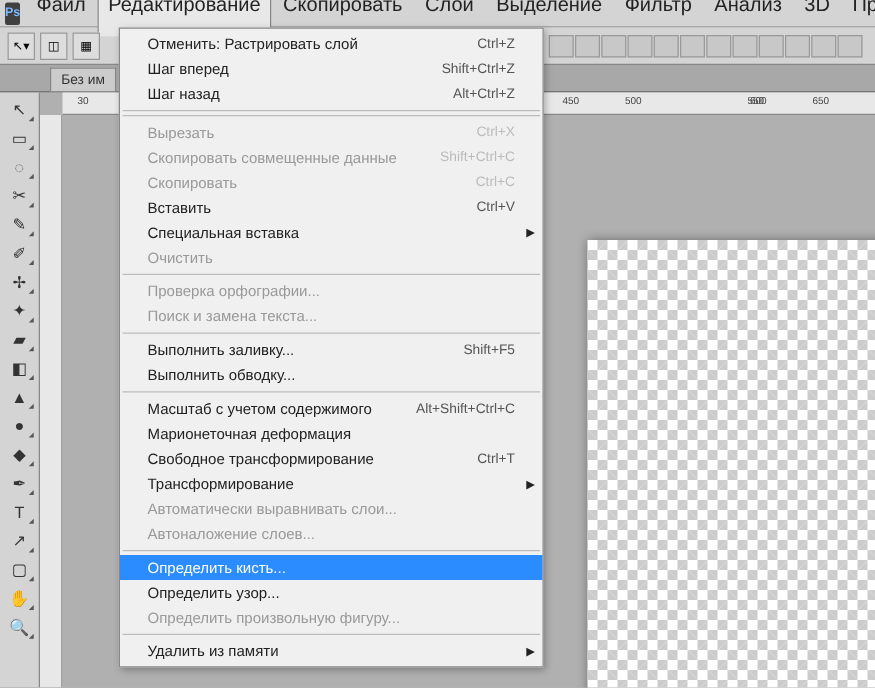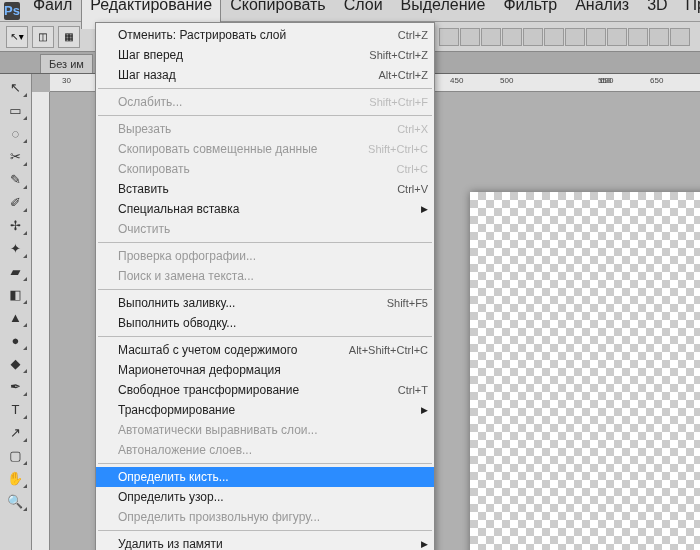--- a/index.html
+++ b/index.html
@@ -1,18 +1,18 @@
 <!DOCTYPE html>
 <html><head>
 <meta charset="utf-8">
 <style>
 * { margin: 0; padding: 0; box-sizing: border-box; font-family: Tahoma, Arial, sans-serif; }
 body { width: 700px; height: 550px; overflow: hidden; background: #b8b8b8; position: relative; }
 .menubar { background: #d4d4d4; height: 22px; display: flex; align-items: center; border-bottom: 1px solid #999; }
-.ps-logo { width: 26px; height: 18px; background: #404040; color: #7ab8ff; font-weight: bold; font-size: 13px; display: flex; align-items: center; justify-content: center; margin: 0 4px; border-radius: 2px; }
+.ps-logo { width: 26px; height: 18px; background: #404040; color: #7ab8ff; font-weight: bold; font-size: 10px; display: flex; align-items: center; justify-content: center; margin: 0 4px; border-radius: 2px; }
 .menu-item { padding: 3px 9px; font-size: 16px; color: #222; cursor: default; }
 .menu-item.active { background: #e8e8e8; border: 1px solid #888; border-bottom: none; padding: 2px 8px 15px; }
 .options-bar { background: #d4d4d4; height: 30px; border-bottom: 1px solid #888; display: flex; align-items: center; padding: 0 6px; gap: 4px; }
 .opt-btn { width: 22px; height: 22px; background: #ddd; border: 1px solid #999; font-size: 10px; display: flex; align-items: center; justify-content: center; }
 .opt-btn-group { display: flex; gap: 1px; margin-left: auto; margin-right: 4px; }
 .opt-btn-sm { width: 20px; height: 18px; background: #c8c8c8; border: 1px solid #999; }
 .tabs-bar { background: #a8a8a8; height: 22px; display: flex; align-items: flex-end; padding-left: 40px; gap: 2px; border-bottom: 1px solid #666; }
 .tab { background: #ccc; font-size: 11px; padding: 3px 8px; border: 1px solid #888; border-bottom: none; color: #333; }
 .tab.active { background: #e8e8e8; }
 .workspace { position: relative; height: calc(100% - 74px); display: flex; }
@@ -21,21 +21,21 @@
 .tool::after { content: ''; position: absolute; right: 1px; bottom: 1px; width: 0; height: 0; border-style: solid; border-width: 0 0 4px 4px; border-color: transparent transparent #555 transparent; }
 .canvas-frame { flex: 1; position: relative; background: #b0b0b0; }
 .ruler-h { position: absolute; top: 0; left: 18px; right: 0; height: 18px; background: #e8e8e8; border-bottom: 1px solid #888; font-size: 8px; color: #444; overflow: hidden; }
 .ruler-h span { position: absolute; top: 2px; }
 .ruler-v { position: absolute; top: 18px; left: 0; width: 18px; bottom: 0; background: #e8e8e8; border-right: 1px solid #888; }
 .canvas-area { position: absolute; top: 18px; left: 18px; right: 0; bottom: 0; background: #b0b0b0; }
 .checker { position: absolute; left: 420px; top: 100px; width: 240px; height: 400px;
   background-image: linear-gradient(45deg,#ccc 25%,transparent 25%),linear-gradient(-45deg,#ccc 25%,transparent 25%),linear-gradient(45deg,transparent 75%,#ccc 75%),linear-gradient(-45deg,transparent 75%,#ccc 75%);
   background-size: 16px 16px; background-position: 0 0,0 8px,8px -8px,-8px 0; background-color: #fff; box-shadow: 0 0 8px rgba(0,0,0,0.4); }
 .dropdown { position: absolute; top: 22px; left: 95px; width: 340px; background: #f0f0f0; border: 1px solid #888; box-shadow: 2px 2px 6px rgba(0,0,0,0.3); z-index: 100; padding: 2px 0; }
-.dd-item { display: flex; justify-content: space-between; padding: 3px 6px 3px 22px; font-size: 12px; color: #222; align-items: center; position: relative; }
+.dd-item { display: flex; justify-content: space-between; padding: 3px 22px 3px 22px; font-size: 12px; color: #222; align-items: center; position: relative; }
 .dd-item.disabled { color: #999; }
 .dd-item.highlighted { background: #2b8cff; color: #fff; }
 .dd-item .shortcut { font-size: 11px; color: #555; }
 .dd-item.disabled .shortcut { color: #bbb; }
 .dd-item .arrow { position: absolute; right: 6px; font-size: 9px; }
 .dd-sep { height: 1px; background: #bbb; margin: 3px 2px; }
 </style>
 </head>
 <body>
 
@@ -126,24 +126,20 @@
     </div>
     <div class="dd-item">
       <span>Шаг вперед</span>
       <span class="shortcut">Shift+Ctrl+Z</span>
     </div>
     <div class="dd-item">
       <span>Шаг назад</span>
       <span class="shortcut">Alt+Ctrl+Z</span>
     </div>
     <div class="dd-sep"></div>
-    <div class="dd-item disabled">
-      <span>Ослабить...</span>
-      <span class="shortcut">Shift+Ctrl+F</span>
-    </div>
     <div class="dd-sep"></div>
     <div class="dd-item disabled">
       <span>Вырезать</span>
       <span class="shortcut">Ctrl+X</span>
     </div>
     <div class="dd-item disabled">
       <span>Скопировать совмещенные данные</span>
       <span class="shortcut">Shift+Ctrl+C</span>
     </div>
     <div class="dd-item disabled">

